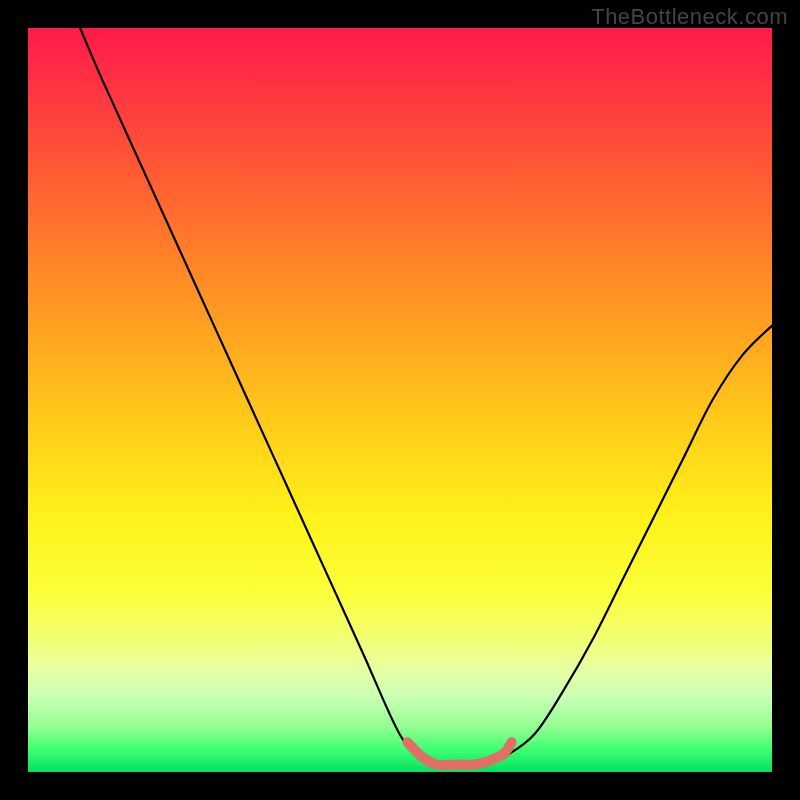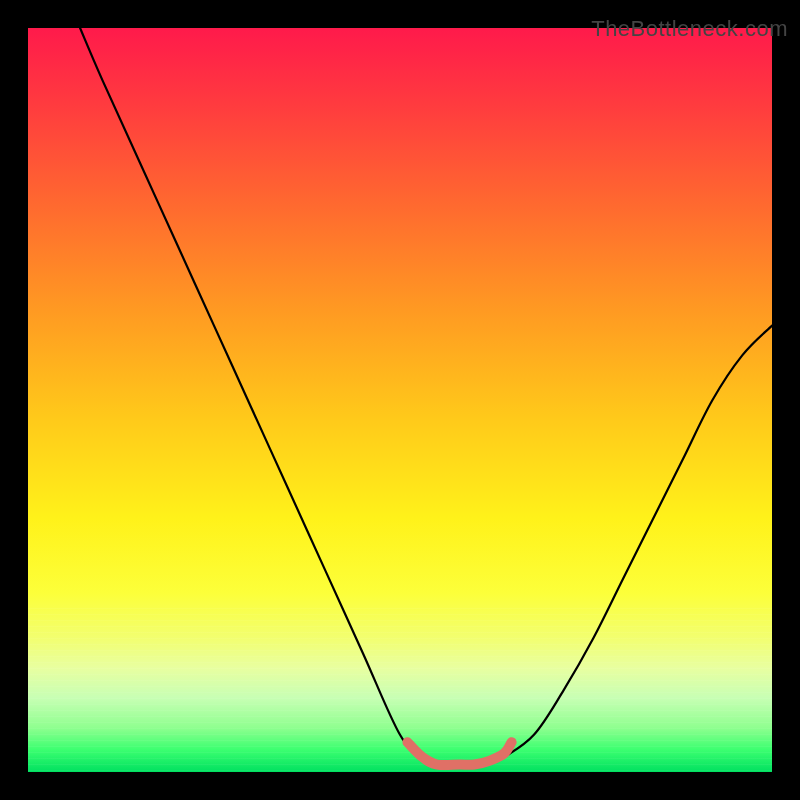--- a/index.html
+++ b/index.html
@@ -12,21 +12,21 @@
     overflow: hidden;
   }
   .frame {
     position: relative;
     width: 800px;
     height: 800px;
     background: #000;
   }
   .watermark {
     position: absolute;
-    top: 16px;
+    top: 4px;
     right: 12px;
     color: #444;
     font-size: 22px;
     font-weight: 500;
     letter-spacing: 0.5px;
     z-index: 50;
     margin-left: 34px;
   }
   .plot {
     position: absolute;

